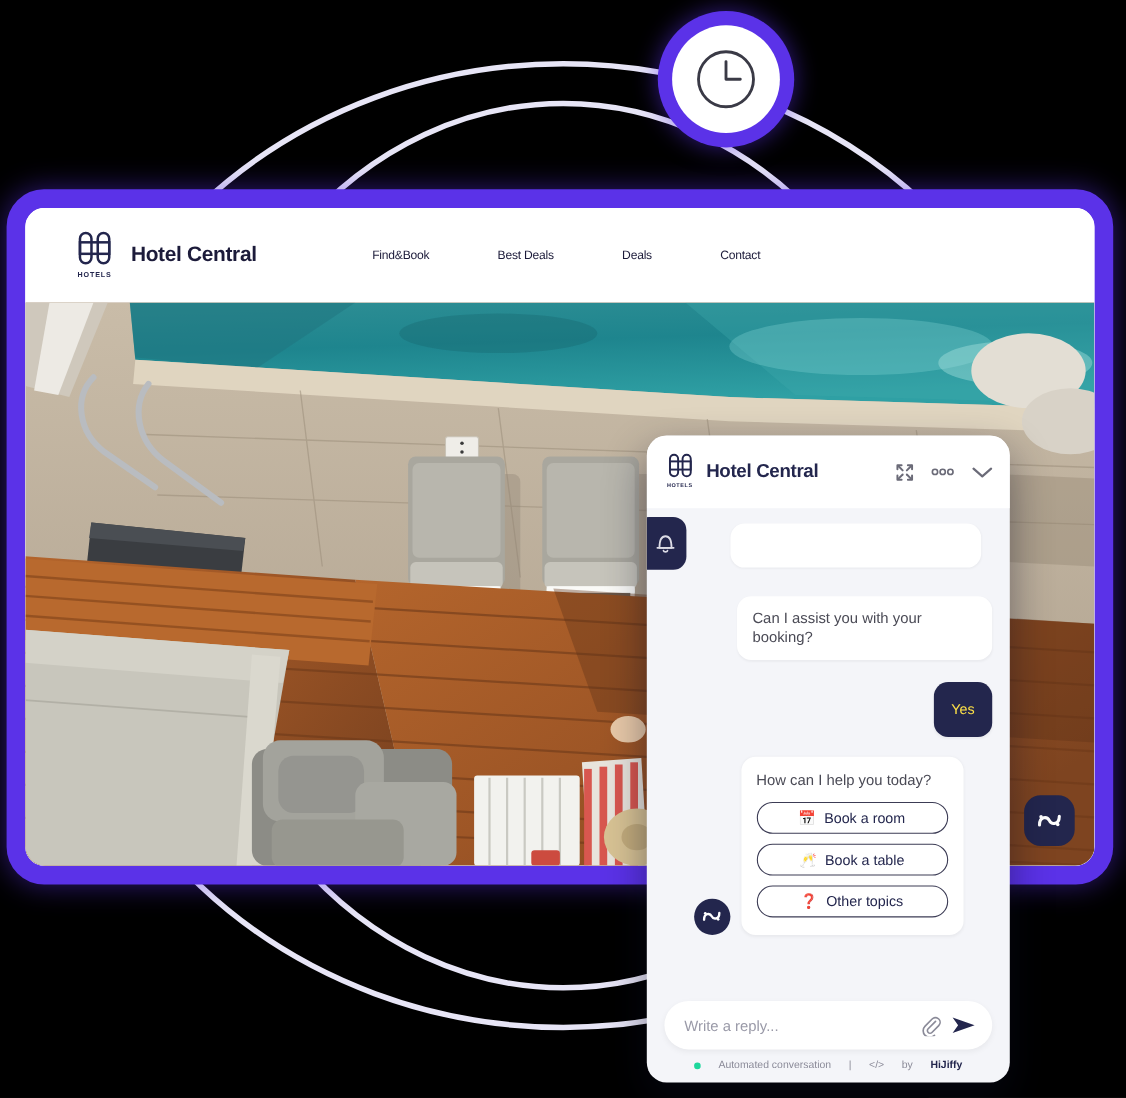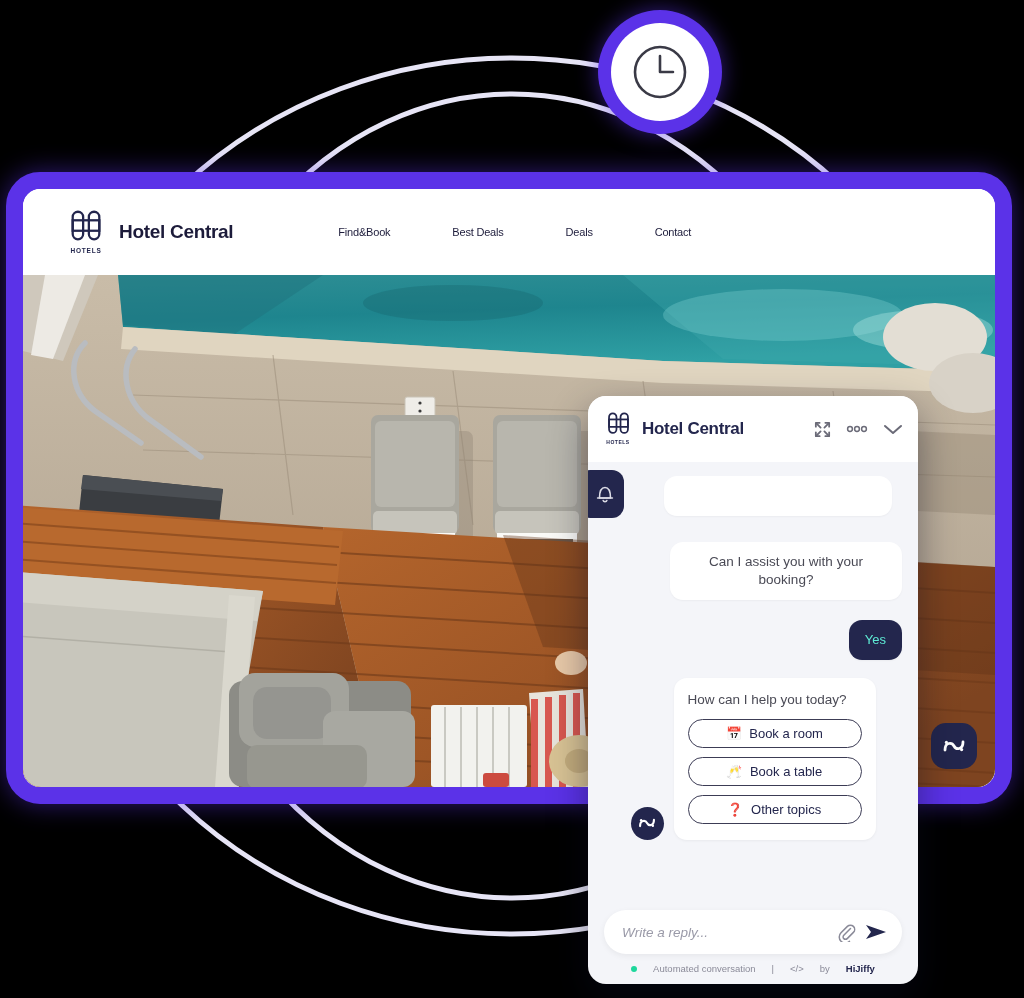--- a/index.html
+++ b/index.html
@@ -91,26 +91,26 @@
     width: 46px; height: 48px; border-radius: 12px;
     background: #23264D; display: flex; align-items: center; justify-content: flex-end;
     padding-right: 9px;
   }
 
   .row { display: flex; margin-bottom: 0; }
   .row.right { justify-content: flex-end; }
   .bubble {
     background: #fff; border-radius: 13px; padding: 11px 14px;
     font-size: 13.5px; color: #4A4A55; line-height: 1.35;
-    max-width: 232px; box-shadow: 0 1px 2px rgba(0,0,0,.04); text-align: center;
+    max-width: 232px; box-shadow: 0 1px 2px rgba(0,0,0,.04);
   }
   .bubble.empty { height: 40px; width: 228px; padding: 0; }
   .bubble.me {
-    background: #23264D; color: #5eead4; font-size: 13px;
-    padding: 11px 16px; border-radius: 13px;
+    background: #23264D; color: #fde047; font-size: 13px;
+    padding: 16px 16px; border-radius: 13px;
   }
 
   .card {
     background: #fff; border-radius: 13px; padding: 14px 14px 16px 14px;
     width: 202px; box-shadow: 0 1px 3px rgba(0,0,0,.05);
   }
   .card-q { font-size: 13.5px; color: #4A4A55; margin-bottom: 12px; }
   .qr {
     display: flex; align-items: center; justify-content: center; gap: 7px;
     border: 1.3px solid #3C3C55; border-radius: 20px;
@@ -124,21 +124,21 @@
   }
 
   .chat-foot { padding: 0 16px 10px 16px; }
   .composer {
     background: #fff; border-radius: 22px; height: 44px;
     display: flex; align-items: center; padding: 0 14px 0 18px;
     box-shadow: 0 2px 6px rgba(0,0,0,.06);
   }
   .composer input {
     flex: 1; border: none; outline: none; font-size: 13.5px;
-    color: #0f766e; font-family: "Liberation Sans", sans-serif; background: transparent; font-style: italic;
+    color: #0f766e; font-family: "Liberation Sans", sans-serif; background: transparent;
   }
   .composer input::placeholder { color: #9A9AA8; }
   .comp-icon { cursor: pointer; display: flex; align-items: center; margin-left: 8px; }
   .branding {
     display: flex; align-items: center; justify-content: center; gap: 16px;
     margin-top: 9px; font-size: 9.5px; color: #8B8B99;
   }
   .grn { width: 6px; height: 6px; border-radius: 50%; background: #1ED79C; }
   .brand-strong { color: #23264D; font-weight: 700; }
 </style>

